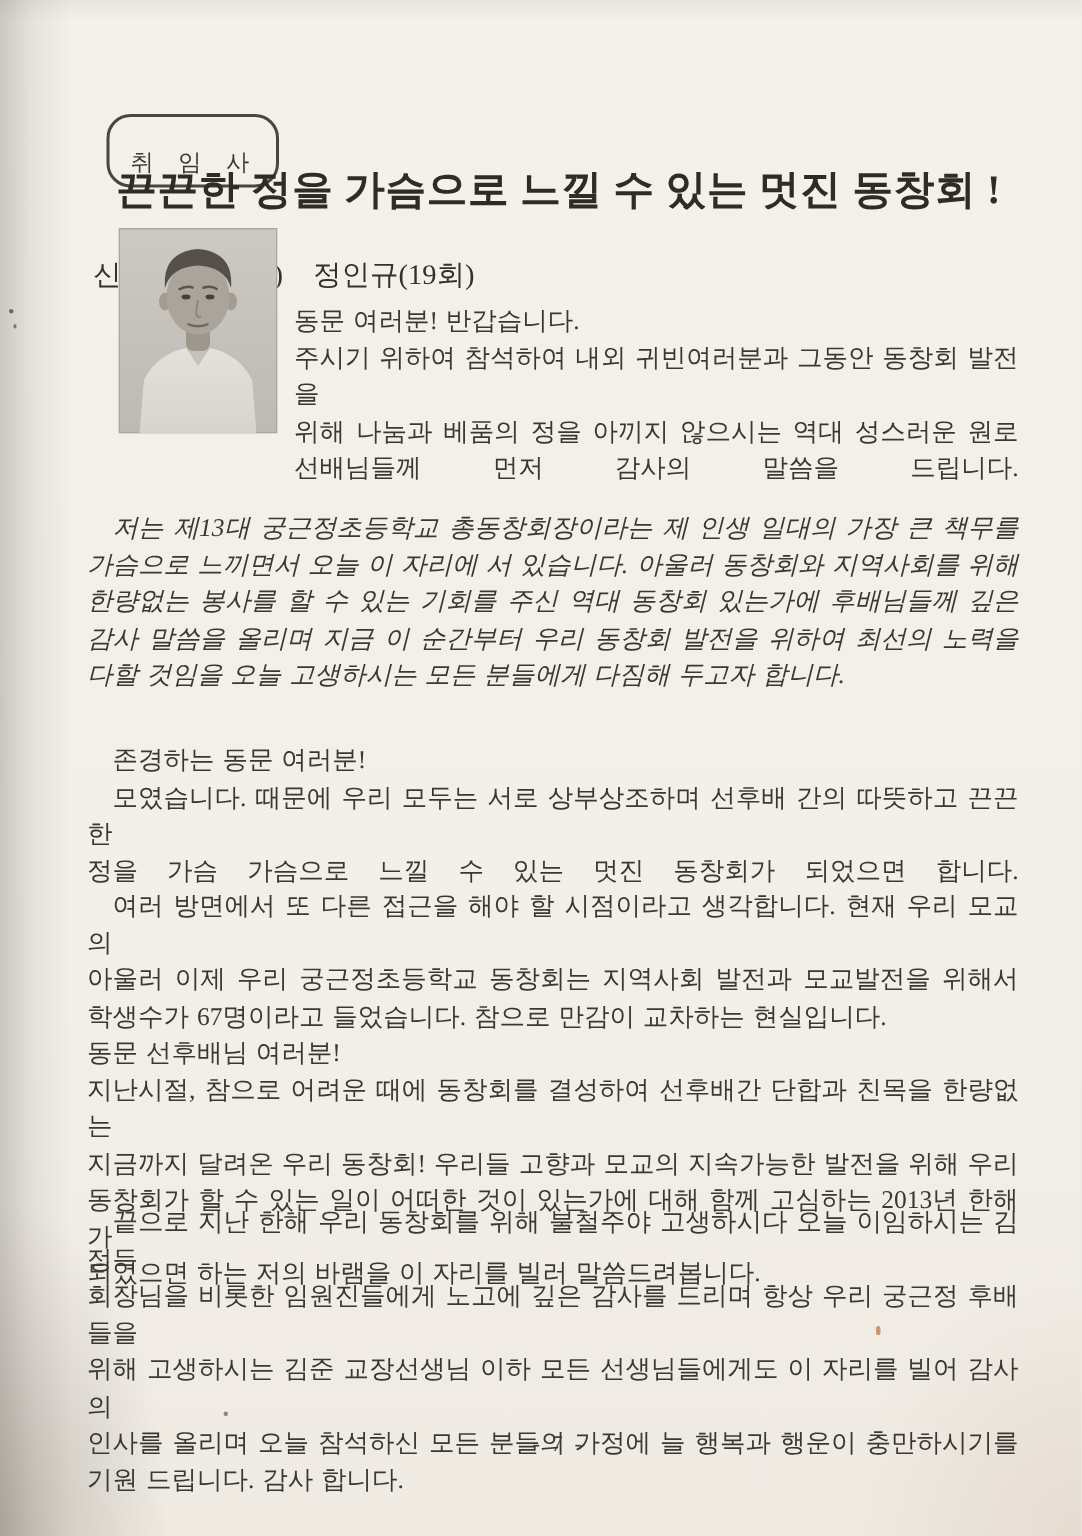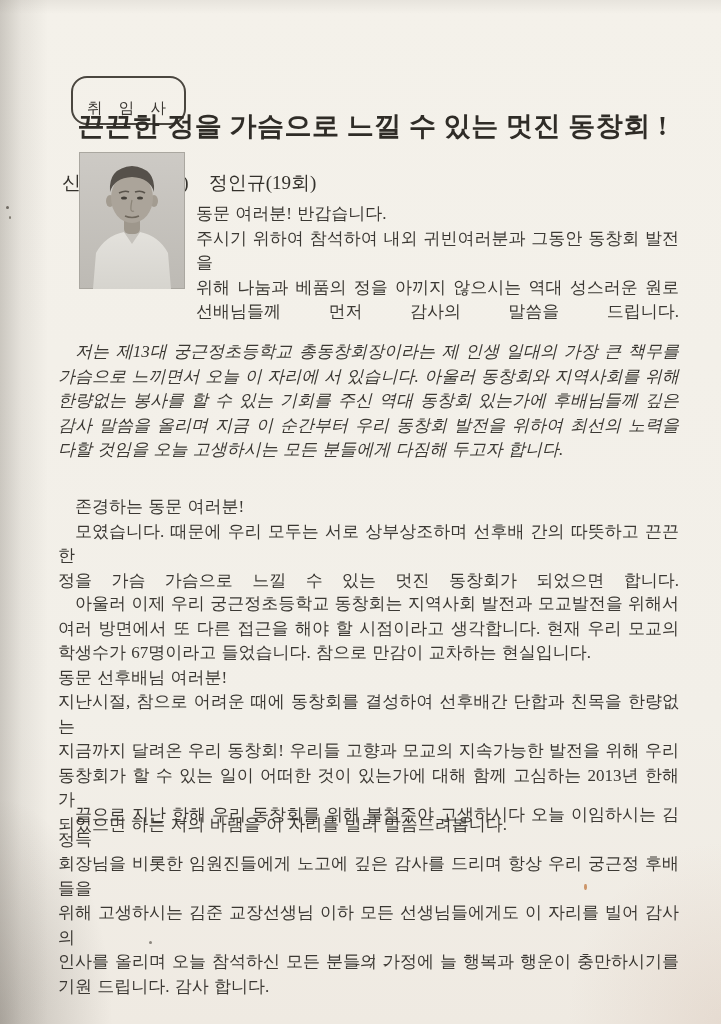--- a/index.html
+++ b/index.html
@@ -181,22 +181,22 @@
 
   <div class="para p3">
 
   <div class="line">존경하는 동문 여러분!</div>
       <div class="line">모였습니다. 때문에 우리 모두는 서로 상부상조하며 선후배 간의 따뜻하고 끈끈한</div>
       <div class="line">정을 가슴 가슴으로 느낄 수 있는 멋진 동창회가 되었으면 합니다.</div>
     </div>
 
   <div class="para p4">
 
-  <div class="line">아울러 이제 우리 궁근정초등학교 동창회는 지역사회 발전과 모교발전을 위해서</div>
-      <div class="line">여러 방면에서 또 다른 접근을 해야 할 시점이라고 생각합니다. 현재 우리 모교의</div>
+  <div class="line">여러 방면에서 또 다른 접근을 해야 할 시점이라고 생각합니다. 현재 우리 모교의</div>
+      <div class="line">아울러 이제 우리 궁근정초등학교 동창회는 지역사회 발전과 모교발전을 위해서</div>
       <div class="line">학생수가 67명이라고 들었습니다. 참으로 만감이 교차하는 현실입니다.</div>
       <div class="line">동문 선후배님 여러분!</div>
       <div class="line">지난시절, 참으로 어려운 때에 동창회를 결성하여 선후배간 단합과 친목을 한량없는</div>
       <div class="line">지금까지 달려온 우리 동창회! 우리들 고향과 모교의 지속가능한 발전을 위해 우리</div>
       <div class="line">동창회가 할 수 있는 일이 어떠한 것이 있는가에 대해 함께 고심하는 2013년 한해가</div>
       <div class="line">되었으면 하는 저의 바램을 이 자리를 빌러 말씀드려봅니다.</div>
     </div>
 
   <div class="para p5">
 

